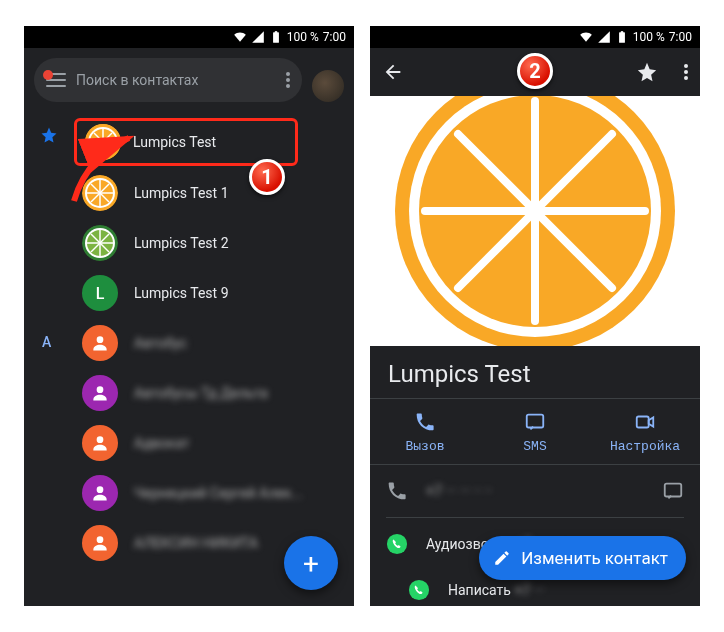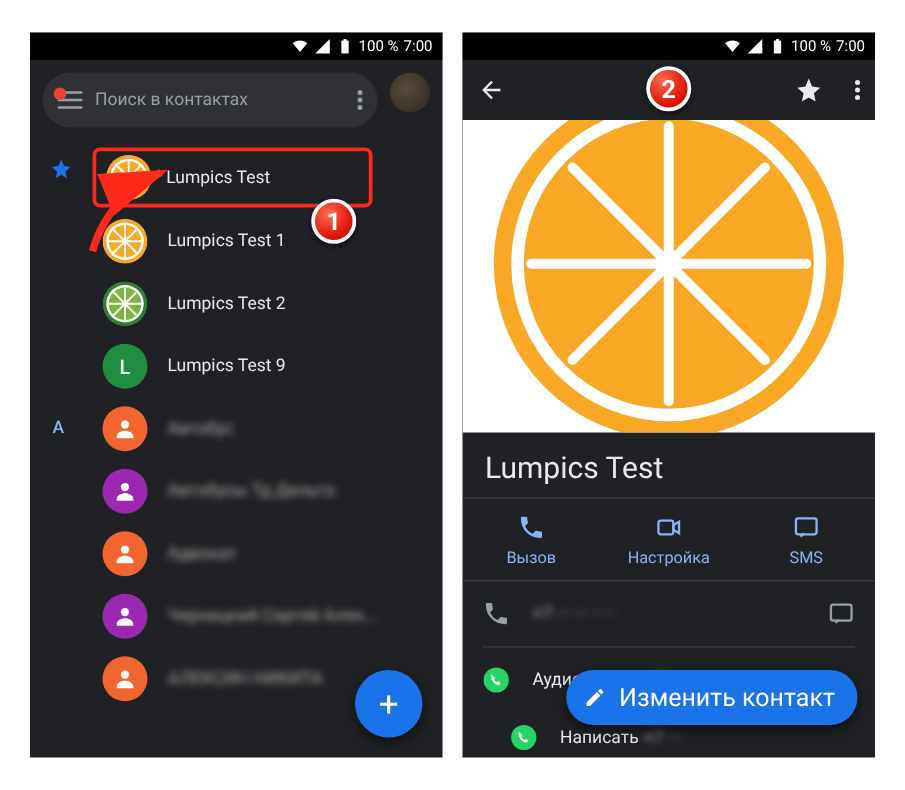--- a/index.html
+++ b/index.html
@@ -31,21 +31,21 @@
     justify-content: flex-end;
     padding: 0 8px;
     font-size: 12px;
     color: #fff;
     gap: 4px;
   }
   .status-bar svg { width: 14px; height: 14px; }
   
   .search-row {
     display: flex;
-    align-items: flex-start;
+    align-items: flex-end;
     gap: 10px;
     padding: 10px 10px 8px 10px;
   }
   .search-pill {
     flex: 1;
     background: #303134;
     border-radius: 22px;
     height: 44px;
     display: flex;
     align-items: center;
@@ -130,39 +130,39 @@
   }
   .hero svg { margin-top: -20px; }
   .detail-name {
     font-size: 24px; padding: 14px 18px 10px 18px; color: #e8eaed;
   }
   .action-row {
     display:flex; border-top: 1px solid #3c4043; border-bottom: 1px solid #3c4043;
   }
   .action {
     flex:1; text-align:center; padding: 12px 0 10px 0;
-    color:#8ab4f8; font-size:13px;
+    color:#8ab4f8; font-size:13px;font-family:Liberation Mono, monospace;
   }
   .action svg { width:22px; height:22px; display:block; margin: 0 auto 6px; }
   .info-row {
     display:flex; align-items:center; height: 52px;
     padding: 0 16px; gap: 18px; font-size: 14px; color:#e8eaed;
     position:relative;
   }
   .info-row svg { width:22px; height:22px; flex-shrink:0; }
   .divider { height:1px; background:#3c4043; margin: 0 16px; }
   .edit-fab {
     position: absolute;
     right: 14px; bottom: 26px;
     background: #1a73e8;
     border-radius: 24px;
     height: 44px;
     display:flex; align-items:center;
     padding: 0 18px 0 14px;
-    gap: 10px; color:#fff; font-size:20px;
+    gap: 10px; color:#fff; font-size:17px;
     box-shadow: 0 4px 10px rgba(0,0,0,0.5);
     z-index: 20;
   }
   
   .callout {
     position:absolute; width:36px; height:36px; border-radius:50%;
     background: radial-gradient(circle at 35% 30%, #ff6b50, #d91000 70%);
     border: 3px solid #fff;
     display:flex; align-items:center; justify-content:center;
     color:#fff; font-weight:700; font-size:20px;
@@ -392,32 +392,32 @@
 
   <div class="action-row">
     <div class="action">
       <svg viewBox="0 0 24 24" fill="#8ab4f8">
           <path d="M6.6 10.8c1.4 2.8 3.8 5.2 6.6 6.6l2.2-2.2c.3-.3.7-.4 1.1-.3 1.2.4 2.5.6 3.8.6.6 0 1.1.5 1.1 1.1V20c0 .6-.5 1.1-1.1 1.1C10.2 21.1 2.9 13.8 2.9 3.7 2.9 3.1 3.4 2.6 4 2.6h3.4c.6 0 1.1.5 1.1 1.1 0 1.3.2 2.6.6 3.8.1.4 0 .8-.3 1.1L6.6 10.8z"></path>
         </svg>
       <span>Вызов</span>
     </div>
     <div class="action">
       <svg viewBox="0 0 24 24" fill="none" stroke="#8ab4f8" stroke-width="2">
+          <rect x="3" y="4" width="18" height="14" rx="2"></rect>
+          <path d="M7 20l3-3"></path>
+        </svg>
+      <span>SMS</span>
+    </div>
+    <div class="action">
+      <svg viewBox="0 0 24 24" fill="none" stroke="#8ab4f8" stroke-width="2">
           <rect x="3" y="6" width="13" height="12" rx="2"></rect>
           <path d="M16 10l5-3v10l-5-3z"></path>
         </svg>
       <span>Настройка</span>
     </div>
-    <div class="action">
-      <svg viewBox="0 0 24 24" fill="none" stroke="#8ab4f8" stroke-width="2">
-          <rect x="3" y="4" width="18" height="14" rx="2"></rect>
-          <path d="M7 20l3-3"></path>
-        </svg>
-      <span>SMS</span>
-    </div>
   </div>
 
   <div class="info-row">
     <svg viewBox="0 0 24 24" fill="#9aa0a6">
         <path d="M6.6 10.8c1.4 2.8 3.8 5.2 6.6 6.6l2.2-2.2c.3-.3.7-.4 1.1-.3 1.2.4 2.5.6 3.8.6.6 0 1.1.5 1.1 1.1V20c0 .6-.5 1.1-1.1 1.1C10.2 21.1 2.9 13.8 2.9 3.7 2.9 3.1 3.4 2.6 4 2.6h3.4c.6 0 1.1.5 1.1 1.1 0 1.3.2 2.6.6 3.8.1.4 0 .8-.3 1.1L6.6 10.8z"></path>
       </svg>
     <span class="blurred" style="flex:1;">+7 ··· ··· ·· ··</span>
     <svg viewBox="0 0 24 24" fill="none" stroke="#9aa0a6" stroke-width="2">
         <rect x="3" y="4" width="18" height="14" rx="2"></rect>
         <path d="M7 20l3-3"></path>

